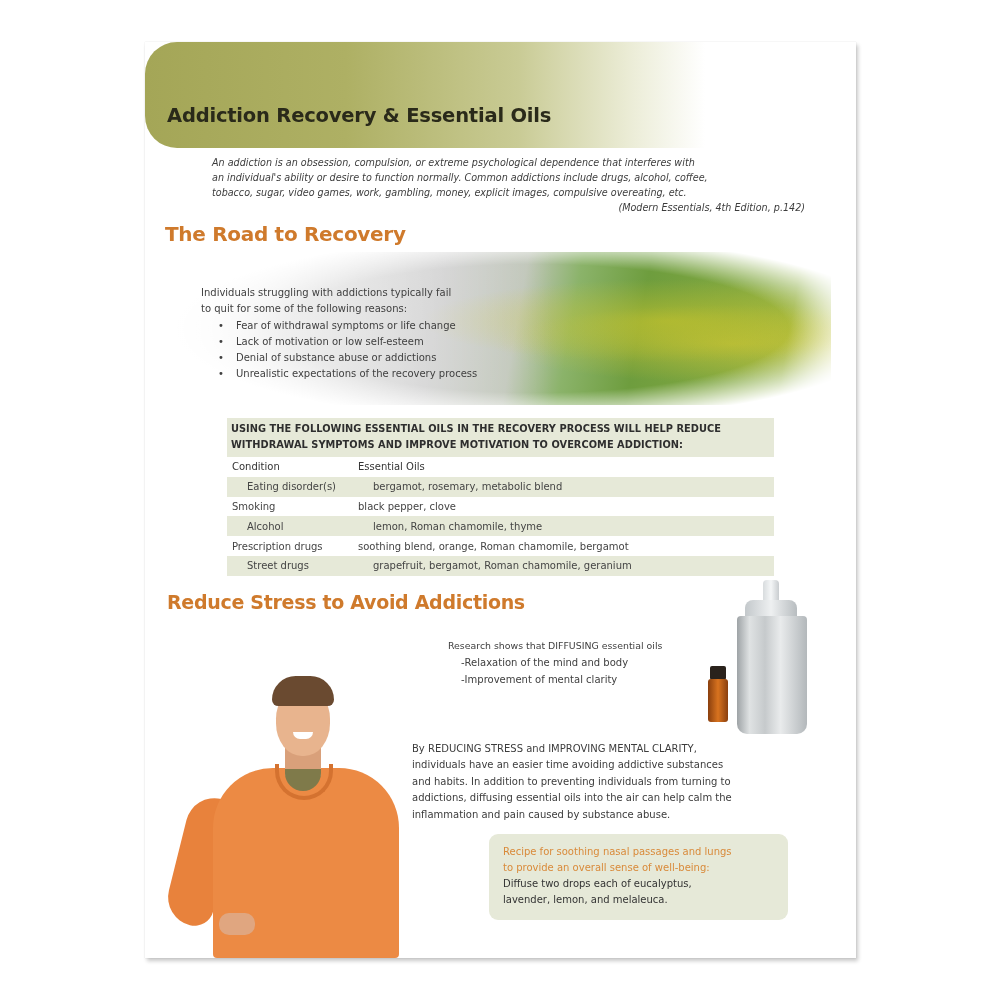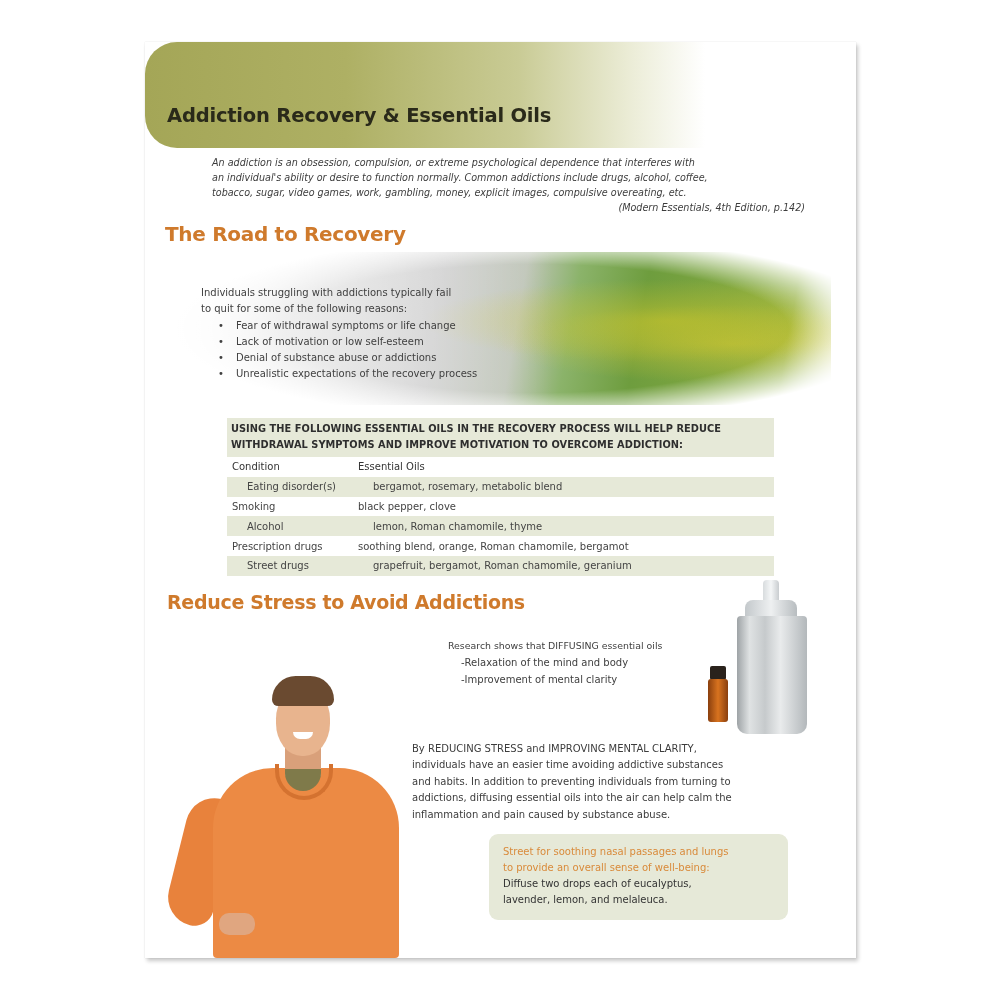--- a/index.html
+++ b/index.html
@@ -257,19 +257,19 @@
 
   <div class="stress-text">
     <p>By REDUCING STRESS and IMPROVING MENTAL CLARITY,</p>
     <p>individuals have an easier time avoiding addictive substances</p>
     <p>and habits. In addition to preventing individuals from turning to</p>
     <p>addictions, diffusing essential oils into the air can help calm the</p>
     <p>inflammation and pain caused by substance abuse.</p>
   </div>
 
   <div class="recipe-box">
-    <p class="r-title">Street for soothing nasal passages and lungs</p>
+    <p class="r-title">Recipe for soothing nasal passages and lungs</p>
     <p class="r-title">to provide an overall sense of well-being:</p>
     <p class="r-body">Diffuse two drops each of eucalyptus,</p>
     <p class="r-body">lavender, lemon, and melaleuca.</p>
   </div>
 
 </div>
 
 </body></html>

